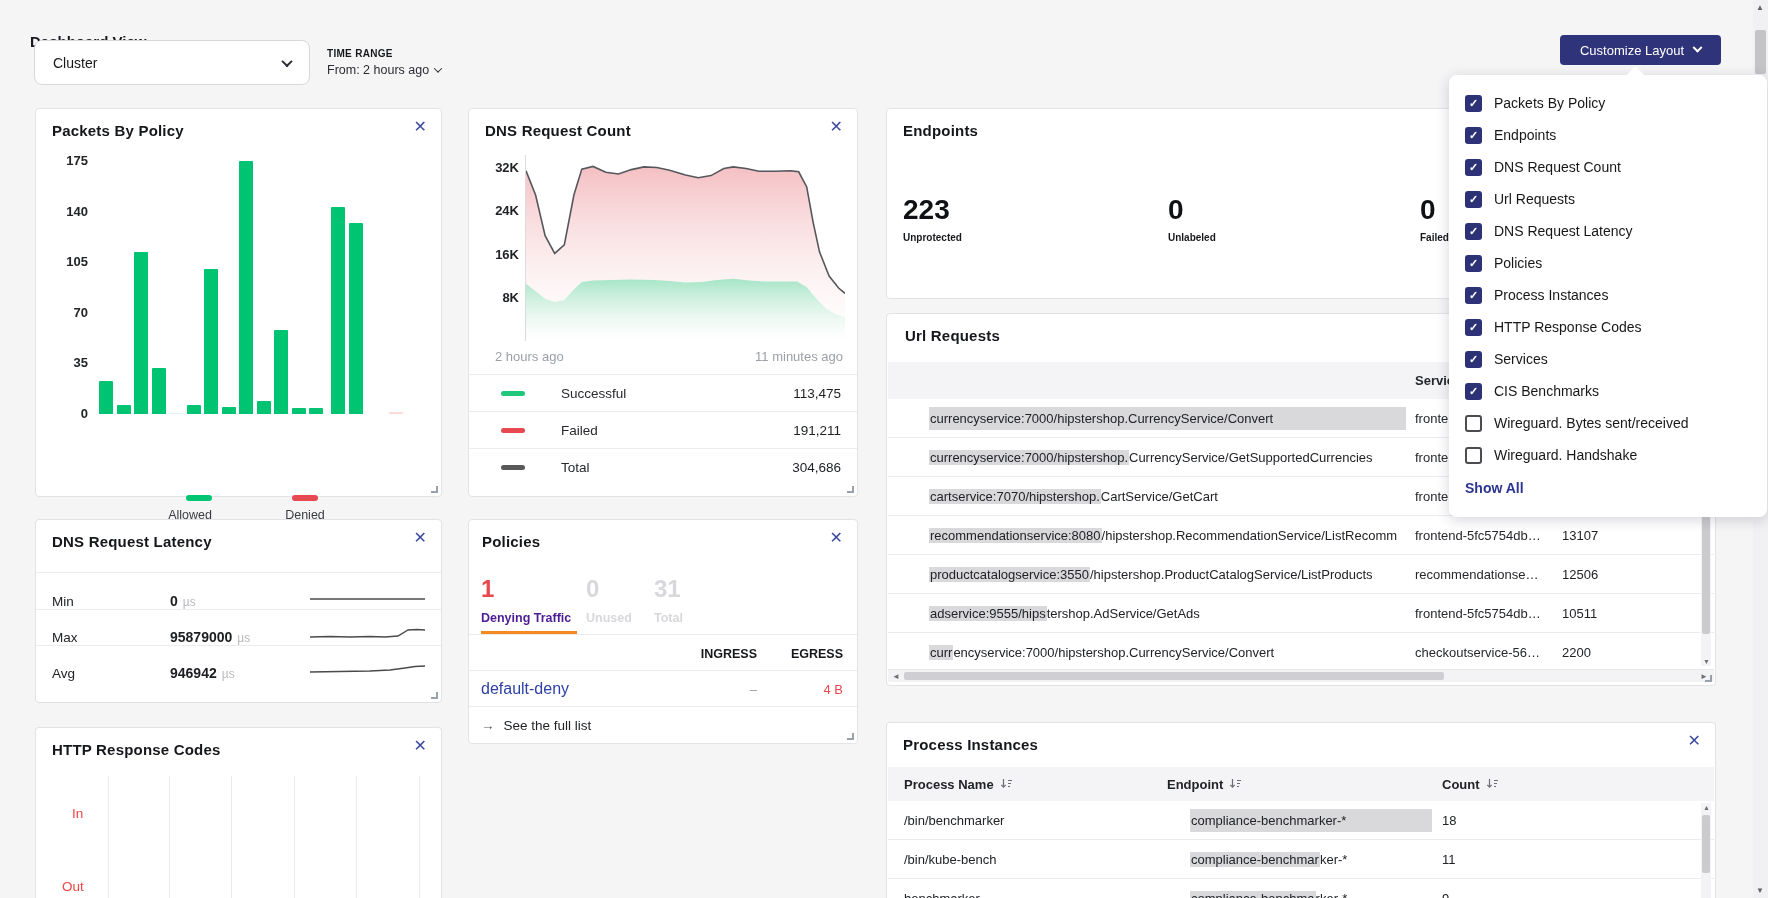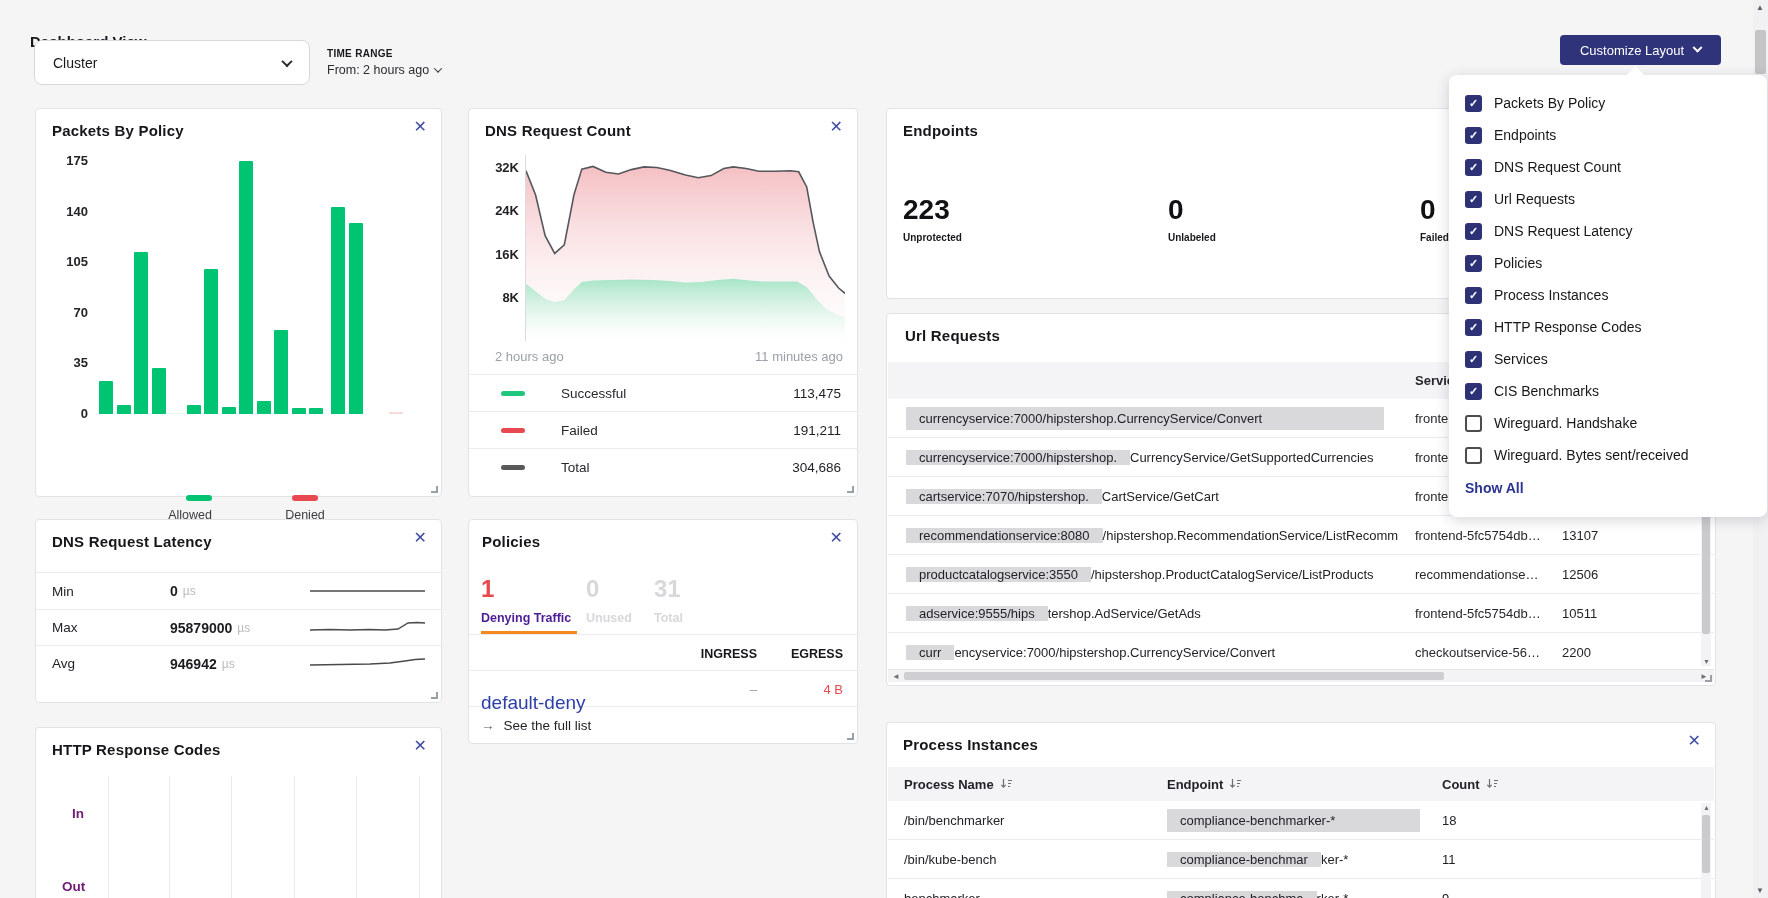--- a/index.html
+++ b/index.html
@@ -69,68 +69,68 @@
   #card-endpoints { left:886px; top:108px; width:830px; height:191px; }
   .ep-stat { position:absolute; top:85px; }
   .ep-num { font-size:28px; font-weight:700; color:#101114; }
   .ep-lbl { font-size:10px; font-weight:700; color:#17181b; margin-top:6px; }
 
   
   .thead { position:absolute; left:1px; right:1px; background:#f4f4f6; display:flex; align-items:center; }
   .th { font-size:13px; font-weight:700; color:#1a1c20; display:flex; align-items:center; gap:6px; }
   .trow { position:absolute; left:1px; right:1px; height:39px; border-bottom:1px solid #ebebee; display:flex; align-items:center; }
   .cell { position:absolute; font-size:13px; color:#212327; white-space:nowrap; overflow:hidden; }
-  .hl { background:#d9d9dc; padding:4px 13px; }
+  .hl { background:#d9d9dc; padding:4px 1px;margin-left:23px; }
   .hl-full { display:inline-block; }
 
   
   #card-urlreq { left:886px; top:313px; width:830px; height:373px; }
   #url-thead { top:48px; height:37px; }
   #url-rows { position:absolute; left:0; top:85px; right:0; }
   .url-cell { left:18px; width:500px; }
   .svc-cell { left:527px; width:138px; color:#26282c; }
   .cnt-cell { left:674px; width:80px; }
   .vscroll { position:absolute; width:10px; background:#f3f3f5; }
   .vscroll .vthumb { position:absolute; left:1px; width:8px; background:#cbcbce; border-radius:2px; }
   .vscroll .arr { position:absolute; left:2px; font-size:7px; color:#707075; }
   #url-vscroll { right:4px; top:86px; height:266px; }
   #url-hscroll { position:absolute; left:1px; right:1px; top:355px; height:13px; background:#f3f3f5; border-top:1px solid #e7e7ea; }
   #url-hscroll .hthumb { position:absolute; left:16px; top:2px; width:540px; height:8px; background:#cfcfd3; border-radius:2px; }
   #url-hscroll .arr { position:absolute; top:2px; font-size:8px; color:#707075; }
 
   
   #card-latency { left:35px; top:519px; width:407px; height:184px; }
   #lat-rows { position:absolute; left:0; right:0; top:53px; }
-  .lat-row { height:36px; border-top:1px solid #ececef; display:flex; align-items:center; padding:0 16px; }
+  .lat-row { height:36px; border-top:1px solid #ececef; display:flex; align-items:flex-end; padding:0 16px; }
   .lat-row:first-child { border-top:none; }
   .lat-label { width:118px; font-size:13.5px; color:#212327; }
   .lat-val { font-size:14px; font-weight:700; color:#1b1d21; }
   .lat-unit { font-size:12px; color:#b9b9bf; margin-left:5px; }
   .lat-spark { margin-left:auto; }
 
   
   #card-policies { left:468px; top:519px; width:390px; height:225px; }
   .pol-tab { position:absolute; top:55px; cursor:pointer; }
   .pol-num { font-size:24px; font-weight:700; }
   .pol-lbl { font-size:12.5px; font-weight:700; margin-top:8px; }
   .pol-underline { position:absolute; top:111px; left:12px; width:96px; height:3px; background:#f5891f; }
   #pol-sep1 { top:114px; }
   #pol-header { position:absolute; top:115px; left:0; right:0; height:36px; border-bottom:1px solid #ececef; }
   .pol-th { position:absolute; top:12px; font-size:12.5px; font-weight:700; color:#17181b; text-align:right; }
   #pol-row { position:absolute; top:151px; left:0; right:0; height:36px; border-bottom:1px solid #ececef; }
-  #pol-name { position:absolute; left:12px; top:21px; font-size:19px; color:#2d3fa5; cursor:pointer; }
+  #pol-name { position:absolute; left:12px; top:9px; font-size:16px; color:#2d3fa5; cursor:pointer; }
   #pol-ingress { position:absolute; top:11px; right:100px; width:60px; text-align:right; font-size:13px; color:#9a9aa0; }
   #pol-egress { position:absolute; top:11px; right:14px; width:60px; text-align:right; font-size:13px; color:#e8484f; }
   #pol-footer { position:absolute; top:198px; left:12px; font-size:13.5px; color:#212327; display:flex; gap:9px; align-items:center; cursor:pointer; }
   #pol-footer .arrow { color:#55575c; }
 
   
   #card-http { left:35px; top:727px; width:407px; height:171px; border-bottom:none; border-radius:4px 4px 0 0; }
   .http-grid { position:absolute; top:48px; bottom:0; width:1px; background:#ebebed; }
-  .http-lbl { position:absolute; font-size:13.5px; font-weight:700; color:#701a75; }
+  .http-lbl { position:absolute; font-size:13.5px; font-weight:400; color:#ef4444; }
 
   
   #card-process { left:886px; top:722px; width:830px; height:176px; border-bottom:none; border-radius:4px 4px 0 0; }
   #proc-thead { top:44px; height:34px; }
   #proc-rows { position:absolute; left:0; top:78px; right:0; }
   .proc-name { left:16px; width:250px; }
   .proc-ep { left:279px; width:265px; }
   .proc-cnt { left:554px; width:80px; }
   #proc-vscroll { right:4px; top:80px; height:96px; }
 </style>
@@ -487,25 +487,25 @@
       <div class="menu-item">
         <span class="cbx on">✓</span>
         <span class="lbl">Services</span>
       </div>
       <div class="menu-item">
         <span class="cbx on">✓</span>
         <span class="lbl">CIS Benchmarks</span>
       </div>
       <div class="menu-item">
         <span class="cbx off"></span>
+        <span class="lbl">Wireguard. Bytes sent/received</span>
+      </div>
+      <div class="menu-item">
+        <span class="cbx off"></span>
         <span class="lbl">Wireguard. Handshake</span>
-      </div>
-      <div class="menu-item">
-        <span class="cbx off"></span>
-        <span class="lbl">Wireguard. Bytes sent/received</span>
       </div>
     </div>
   <div id="show-all">Show All</div>
 </div>
 
 <div id="page-scrollbar">
   <div class="arr" style="top:3px">▲</div>
   <div class="thumb"></div>
   <div class="arr" style="bottom:3px">▼</div>
 </div>

